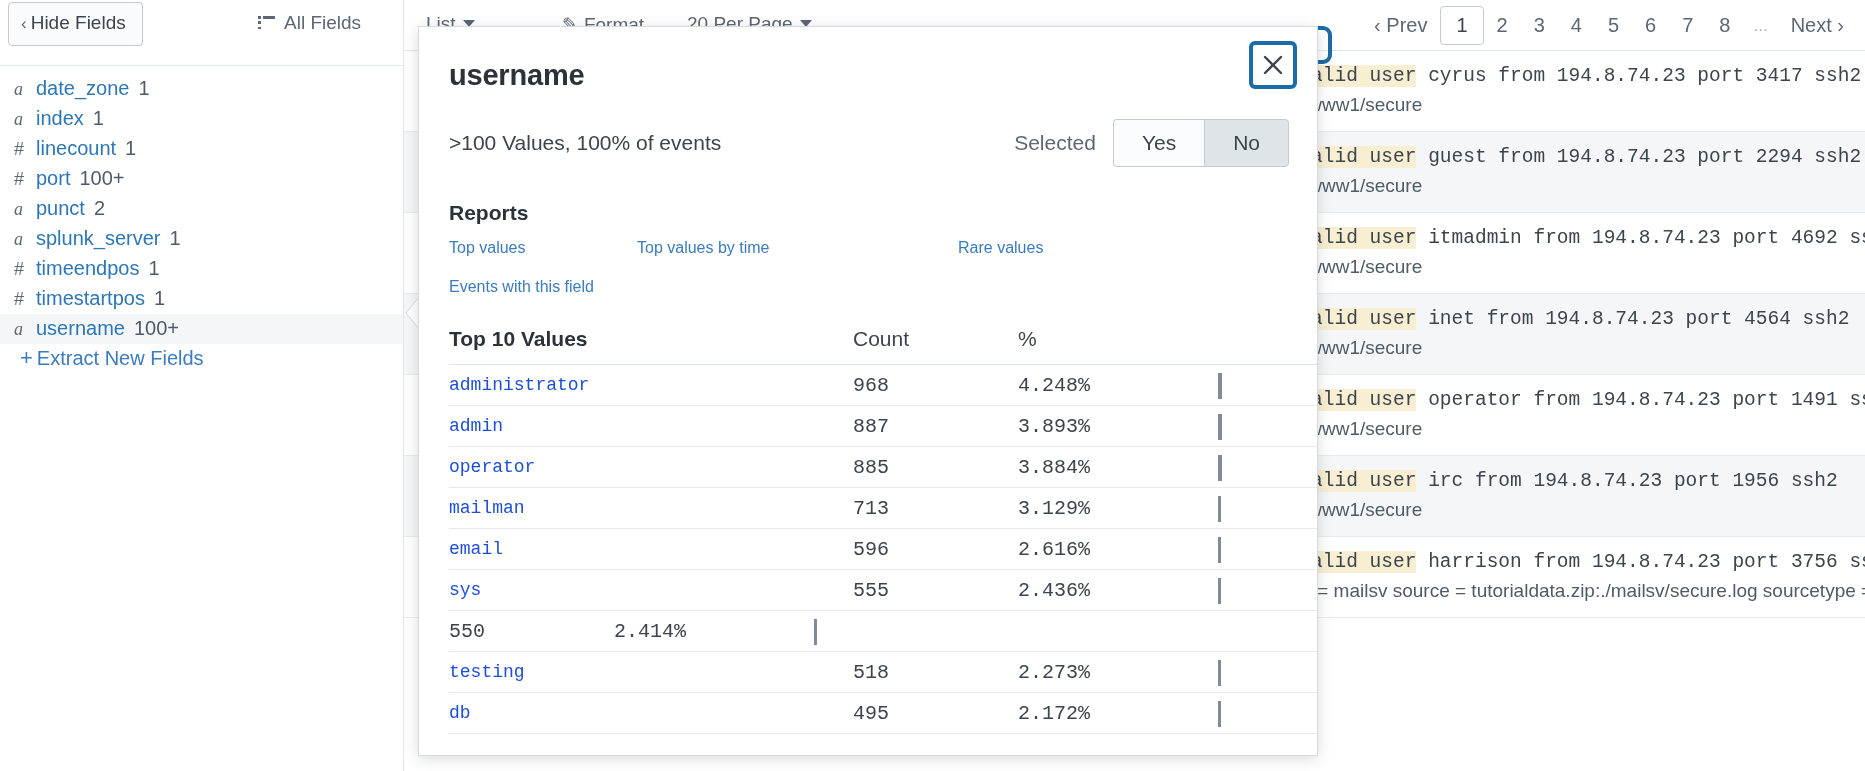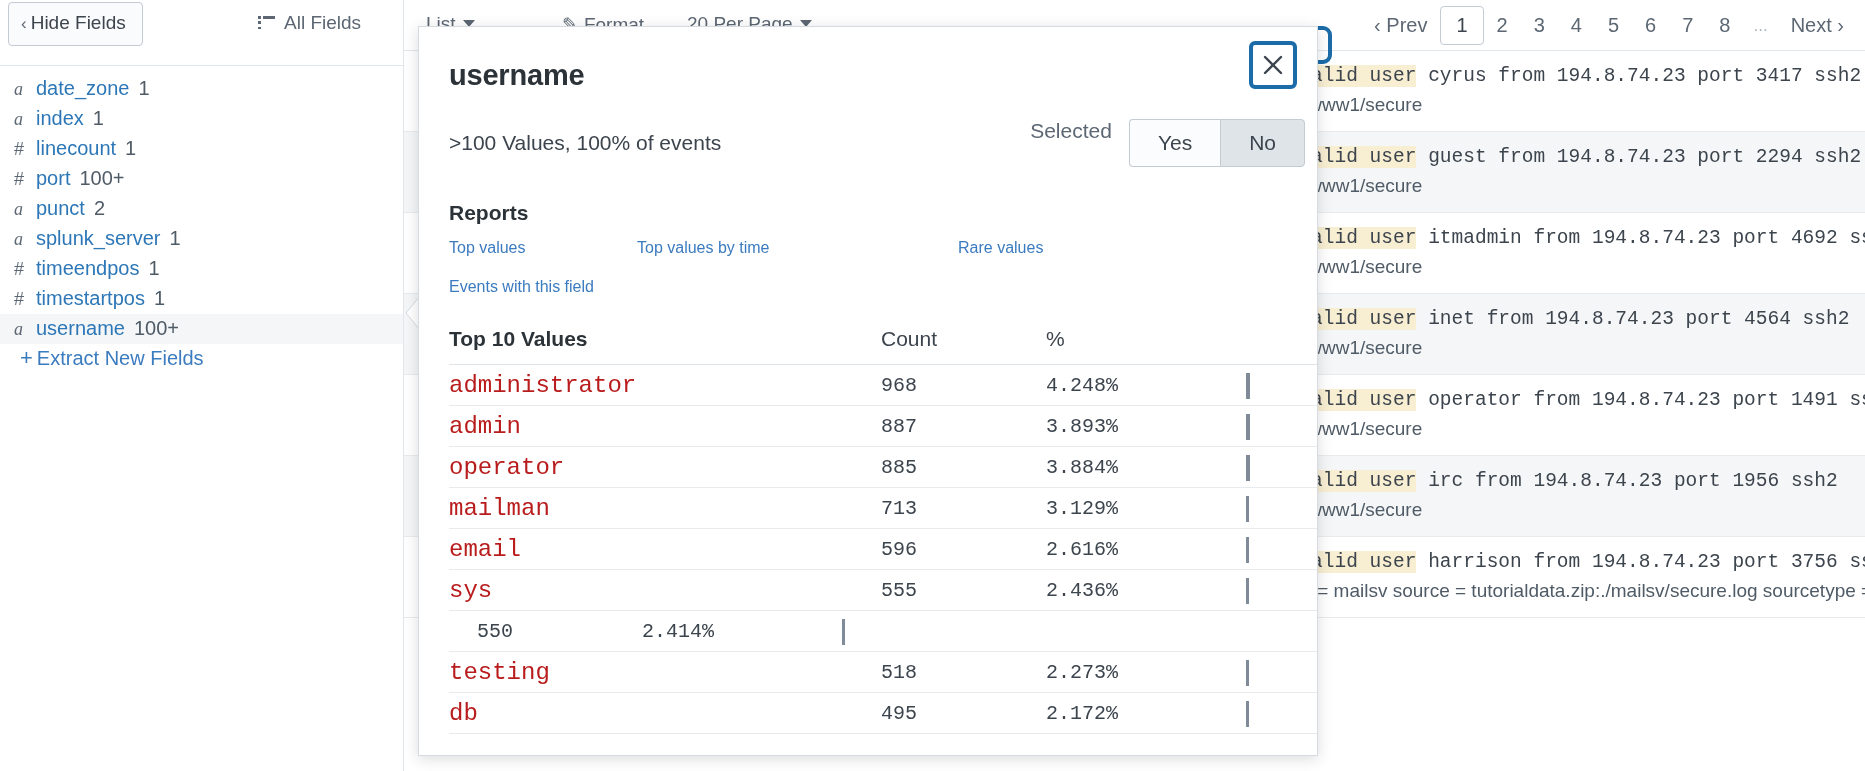--- a/index.html
+++ b/index.html
@@ -151,21 +151,21 @@
     width: 48px; height: 48px; border-radius: 6px;
     border: 4px solid #1b6ca8; background:#fff;
     display:flex; align-items:center; justify-content:center;
     cursor:pointer;
   }
   #modal-close svg { display:block; }
   #modal-subtitle {
     position:absolute; left:30px; top: 104px;
     font-size: 21px; color:#3c444d;
   }
-  #selected-group { position:absolute; right: 12px; top: 92px; display:flex; }
+  #selected-group { position:absolute; right: 28px; top: 92px; display:flex; align-items:center; }
   #selected-label { font-size: 21px; color:#5c6773; margin-right: 17px; }
   .seg {
     border:1px solid #c3cbd4; padding: 11px 28px;
     font-size: 21px; color:#3c444d; cursor:pointer; background:#fbfcfd;
   }
   .seg.first { border-radius: 4px 0 0 4px; border-right:none; }
   .seg.last { border-radius: 0 4px 4px 0; }
   .seg.on { background:#dfe4e9; }
 
   #reports-label {
@@ -183,31 +183,31 @@
   
   #values-table {
     position:absolute; left: 30px; top: 300px; right: 0px; width: 876px;
   }
   #values-head {
     display:flex; align-items:flex-end; padding-bottom: 13px;
     border-bottom: 1px solid #dfe4e9;
     font-size: 21px; font-weight: bold; color:#2b3238;
   }
   .col-val { flex: 0 0 404px; }
-  .col-cnt { flex: 0 0 165px; margin-left: 28px; }
+  .col-cnt { flex: 0 0 165px; }
   .col-pct { flex: 0 0 200px; }
   .col-bar { flex: 1 1 auto; }
   #values-head .col-cnt, #values-head .col-pct { font-weight: normal; color:#3c444d; }
   .vrow {
     display:flex; align-items:center; height: 41px;
     border-bottom: 1px solid #e8ebee; font-size: 21px; color:#3c444d;
   }
   .vrow .col-val {
     font-family: "Liberation Mono", monospace;
-    font-size: 24px; color:#b91c1c; cursor:pointer;
+    font-size: 18px; color:#1d4ed8; cursor:pointer;
   }
   .vrow .col-cnt, .vrow .col-pct { font-family: "Liberation Mono", monospace; font-size:20px; color:#3c444d; }
   .barcell { position:relative; height:41px; flex:1 1 auto; }
   .bar {
     position:absolute; left: 0px; top: 8px; height: 26px;
     background: #7f8b99; width: 4px;
   }
 </style>
 </head>
 <body>

